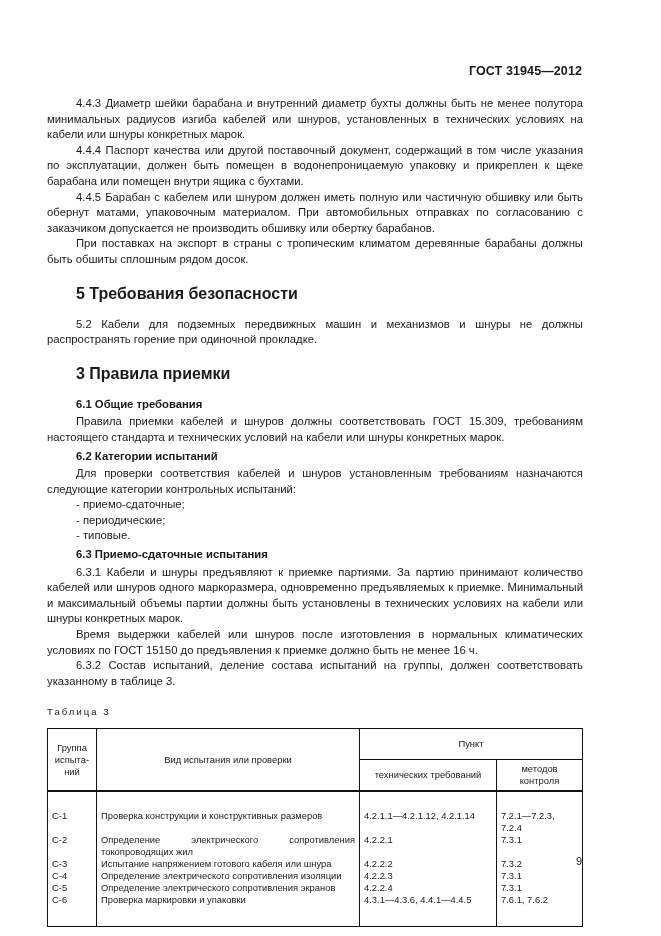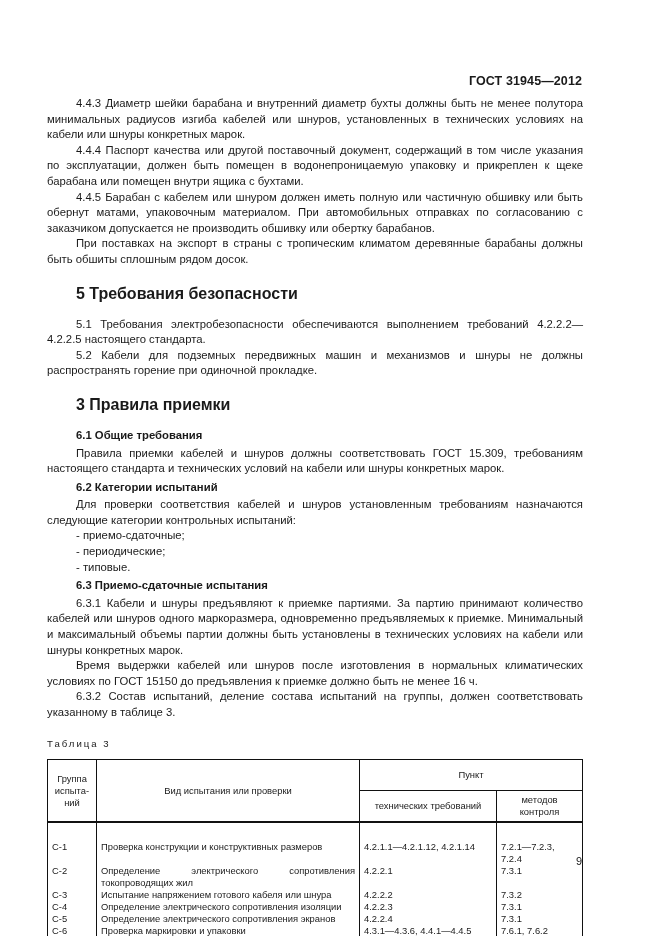--- a/index.html
+++ b/index.html
@@ -1,19 +1,19 @@
 <!DOCTYPE html>
 <html><head>
 <meta charset="utf-8">
 <style>
   html, body { margin: 0; padding: 0; background: #ffffff; }
   body { width: 661px; height: 936px; position: relative; overflow: hidden;
          font-family: "Liberation Sans", sans-serif; color: #1a1a1a; }
   .page { position: absolute; left: 0; top: 0; width: 661px; height: 936px; }
-  .header { position: absolute; right: 79px; top: 74px; font-weight: bold; font-size: 12.5px; letter-spacing: 0.1px; }
+  .header { position: absolute; right: 79px; top: 64px; font-weight: bold; font-size: 12.5px; letter-spacing: 0.1px; }
   .content { position: absolute; left: 47px; top: 96px; width: 536px; font-size: 11.3px; line-height: 15.6px; }
   p { margin: 0; text-align: justify; }
   .indent { text-indent: 29px; }
   .h1 { font-weight: bold; font-size: 16px; margin: 17px 0 14px 29px; line-height: 18px; }
   .h2 { font-weight: bold; font-size: 11.3px; margin: 3px 0 2px 29px; }
   .li { padding-left: 29px; }
   .tcaption { font-size: 9.6px; letter-spacing: 2px; margin-top: 15px; margin-bottom: 8px; }
   table { border-collapse: collapse; width: 536px; font-size: 9.4px; line-height: 12px; }
   th { font-weight: normal; border: 1px solid #111; padding: 3px 4px; vertical-align: middle; }
   thead tr:last-child th, thead th.rowspan { border-bottom: 2px solid #111; }
@@ -29,21 +29,20 @@
 <div class="page">
   <div class="header">ГОСТ 31945—2012</div>
 
   <div class="content">
     <p class="indent">4.4.3  Диаметр шейки барабана и внутренний диаметр бухты должны быть не менее полутора минимальных радиусов изгиба кабелей или шнуров, установленных в технических условиях на кабели или шнуры конкретных марок.</p>
     <p class="indent">4.4.4  Паспорт качества или другой поставочный документ, содержащий в том числе указания по эксплуатации, должен быть помещен в водонепроницаемую упаковку и прикреплен к щеке барабана или помещен внутри ящика с бухтами.</p>
     <p class="indent">4.4.5  Барабан с кабелем или шнуром должен иметь полную или частичную обшивку или быть обернут матами, упаковочным материалом. При автомобильных отправках по согласованию с заказчиком допускается не производить обшивку или обертку барабанов.</p>
     <p class="indent">При поставках на экспорт в страны с тропическим климатом деревянные барабаны должны быть обшиты сплошным рядом досок.</p>
 
     <div class="h1">5  Требования безопасности</div>
-    <p class="indent">5.1  Требования электробезопасности обеспечиваются выполнением требований 4.2.2.2—4.2.2.5 настоящего стандарта.</p>
     <p class="indent">5.2  Кабели для подземных передвижных машин и механизмов и шнуры не должны распространять горение при одиночной прокладке.</p>
 
     <div class="h1">3  Правила приемки</div>
     <div class="h2">6.1  Общие требования</div>
     <p class="indent">Правила приемки кабелей и шнуров должны соответствовать ГОСТ 15.309, требованиям настоящего стандарта и технических условий на кабели или шнуры конкретных марок.</p>
 
     <div class="h2">6.2  Категории испытаний</div>
     <p class="indent">Для проверки соответствия кабелей и шнуров установленным требованиям назначаются следующие категории контрольных испытаний:</p>
     <div class="li">-  приемо-сдаточные;</div>
     <div class="li">-  периодические;</div>

